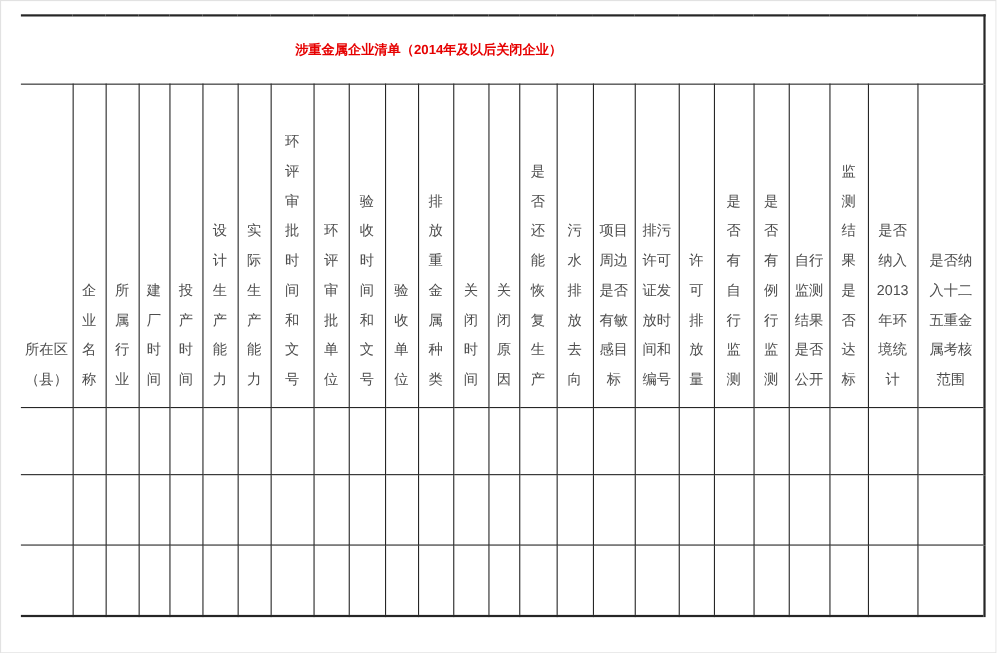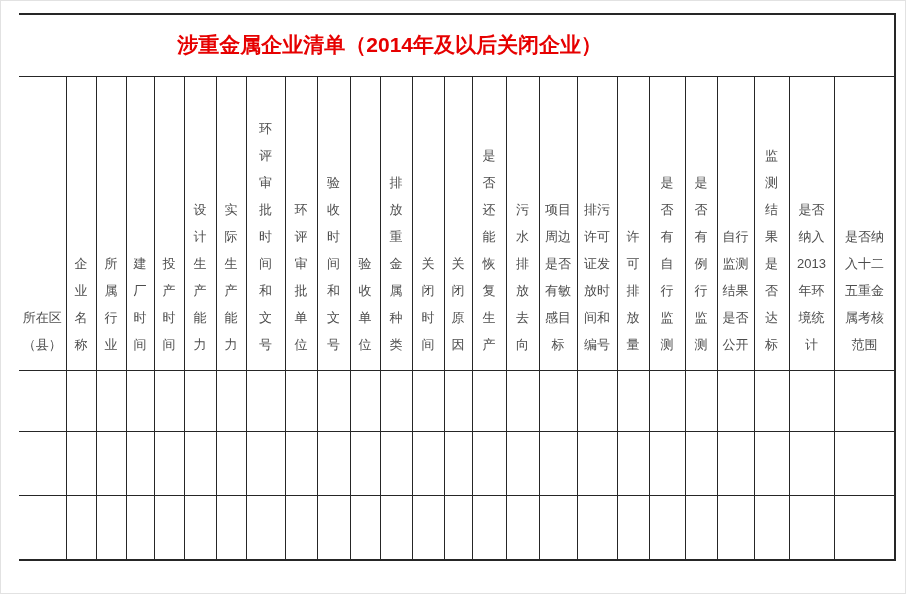--- a/index.html
+++ b/index.html
@@ -34,21 +34,21 @@
   table.sheet tr > *:first-child { border-left: none; }
   table.sheet tr > *:last-child { border-right: 2px solid #262626; }
   tr.title-row > td {
     height: 62px;
     vertical-align: middle;
     border-top: 2px solid #262626;
   }
   .title-text {
     text-align: center;
     padding-right: 134px; 
-    font-size: 21px;
+    font-size: 12px;
     font-weight: 700;
     letter-spacing: 0px;
     white-space: nowrap;
   }
   tr.header-row > th {
     height: 294px;
     vertical-align: bottom;
     text-align: center;
     font-weight: normal;
     font-size: 13px;

